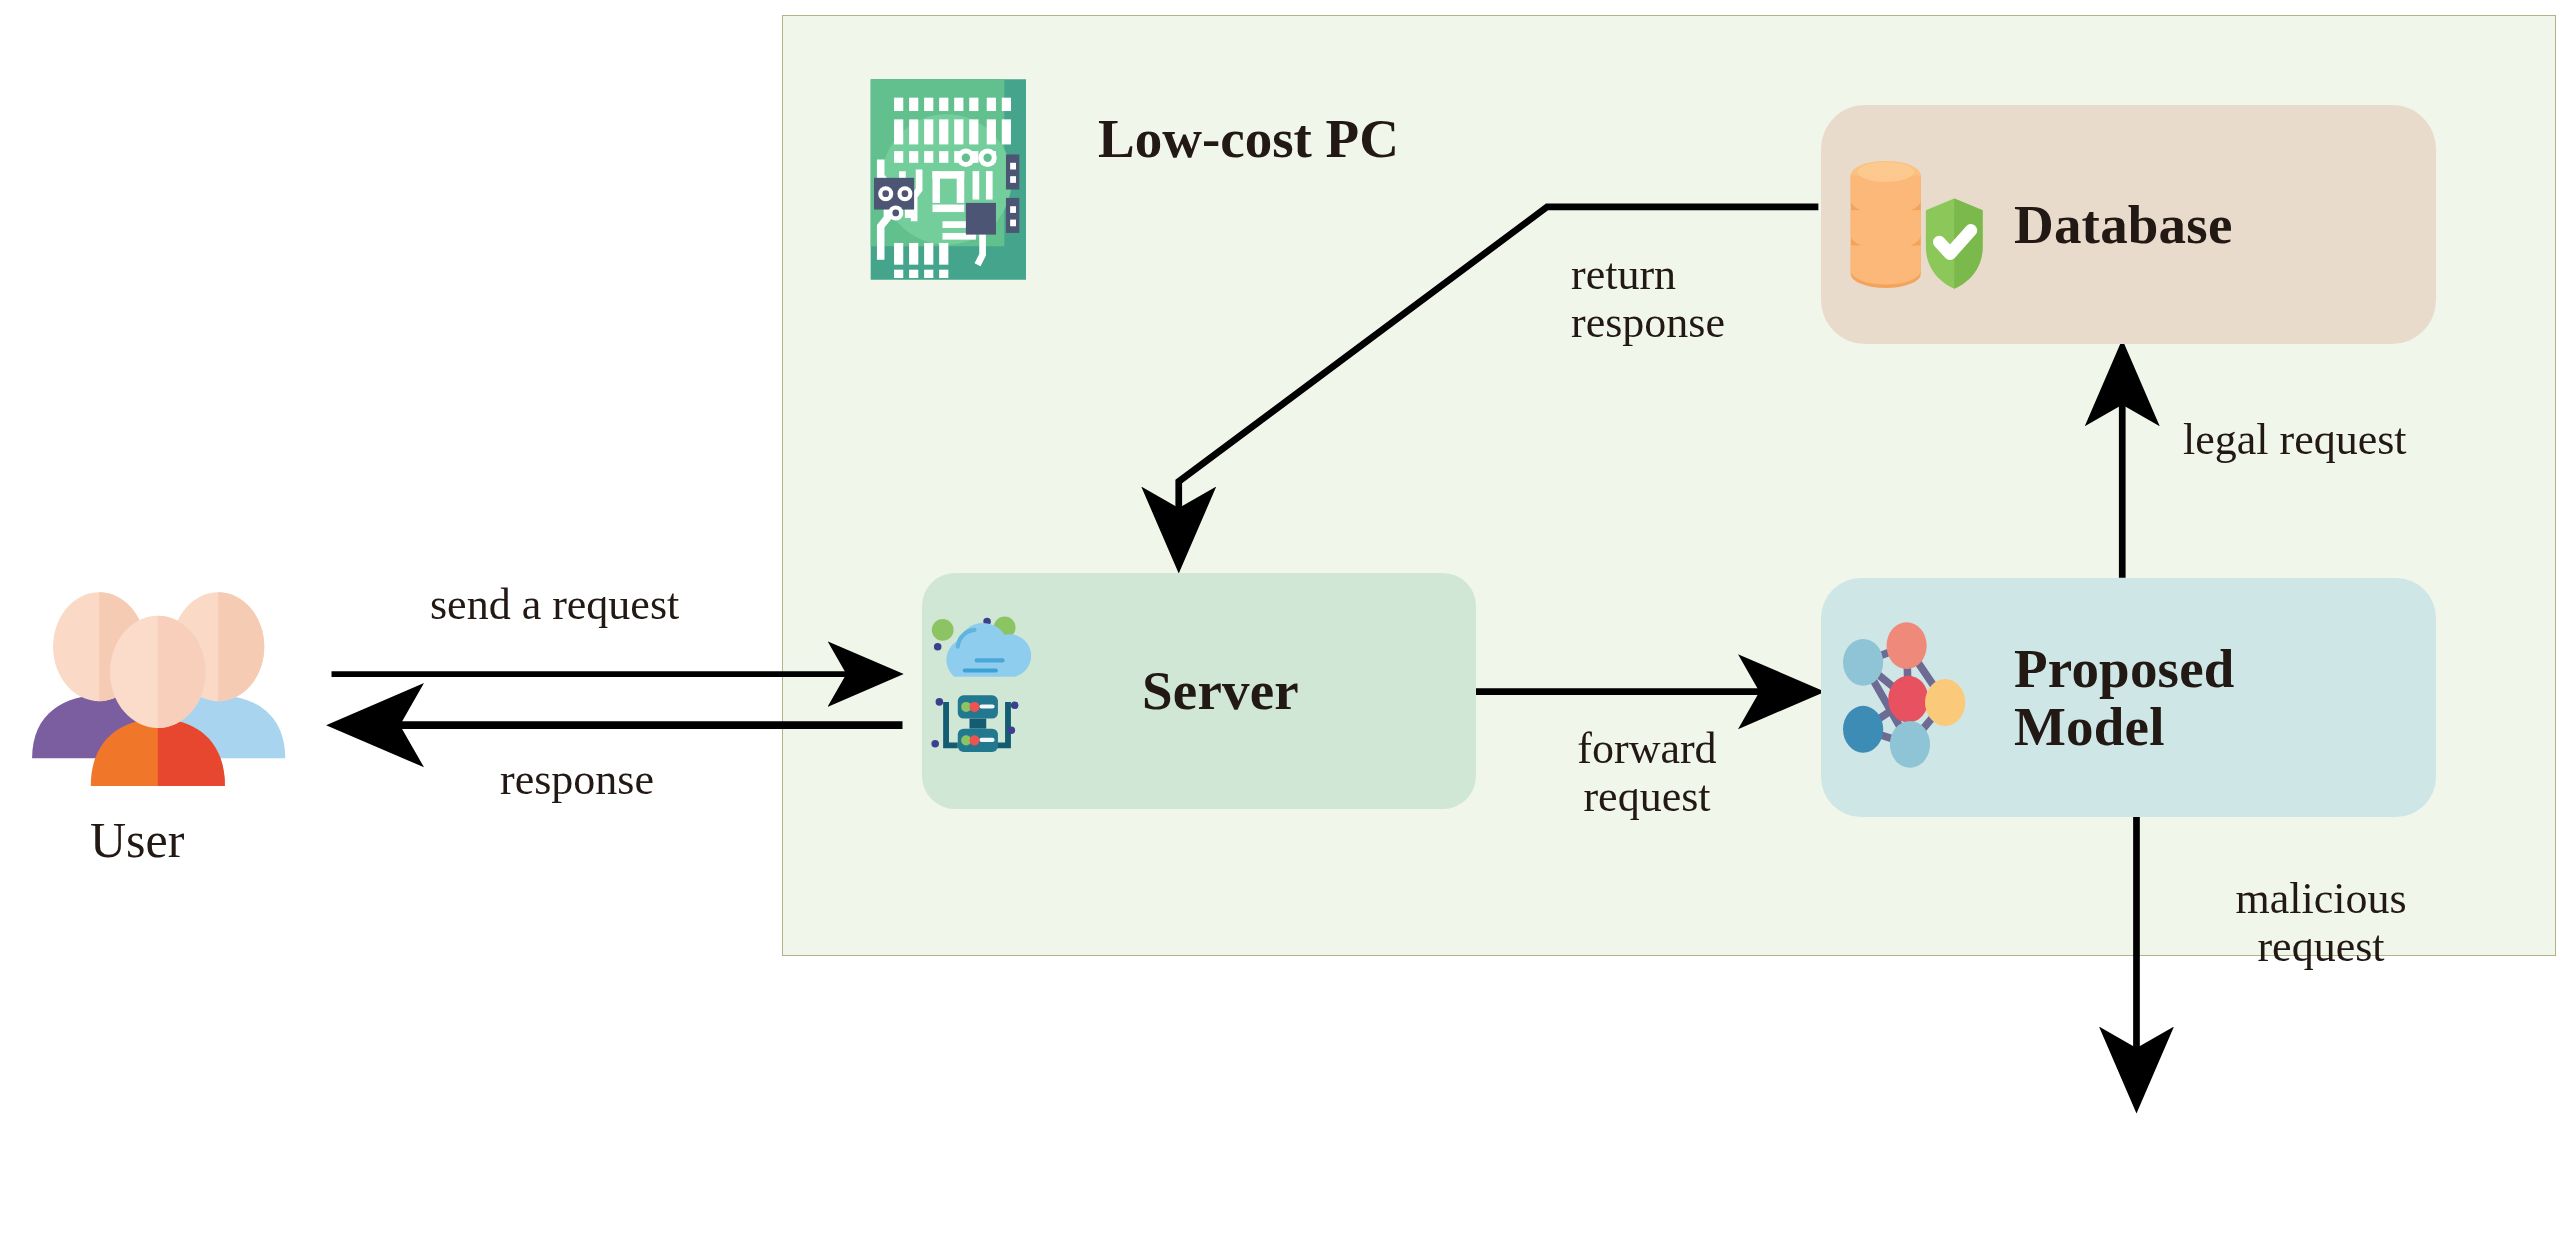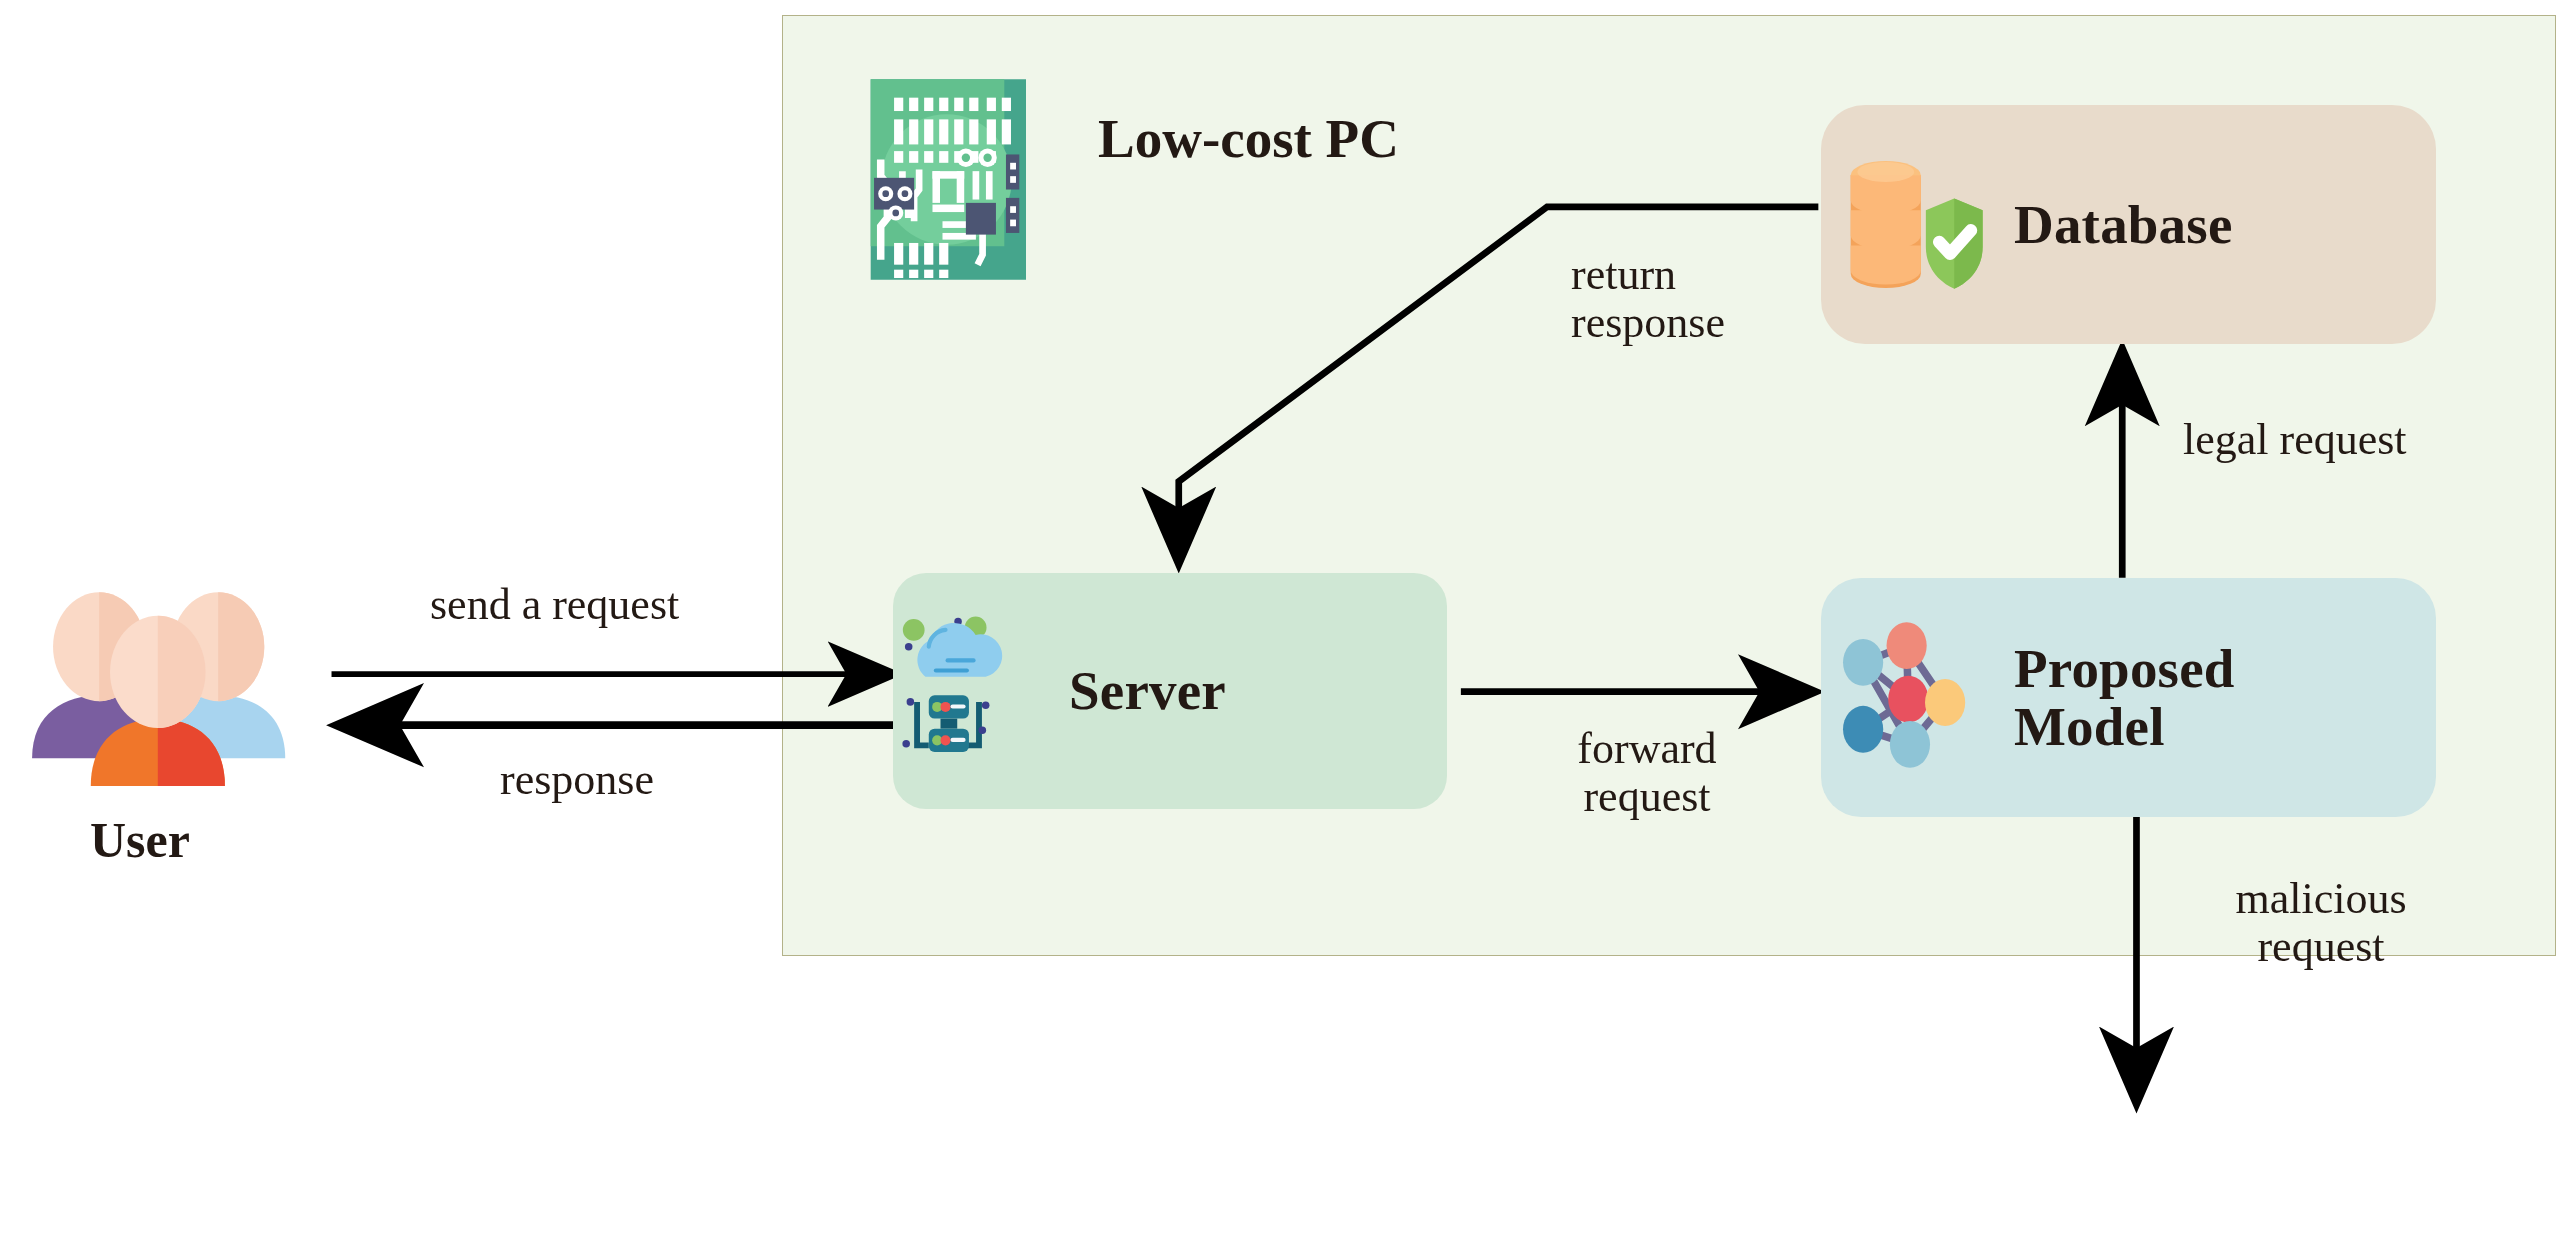--- a/index.html
+++ b/index.html
@@ -19,22 +19,22 @@
   
   .node{
     position:absolute;box-sizing:border-box;
     display:flex;align-items:center;
   }
   .node .label{
     font-weight:bold;line-height:1.05;letter-spacing:0.2px;
   }
 
   .node-server{
-    left:893px;top:573px;width:554px;height:236px;
-    background:#cfe7d4;border-radius:33px;
+    left:922px;top:573px;width:554px;height:236px;
+    background:#cfe7d4;border-radius:33px;gap:44px;
   }
   .node-server .icon-wrap{width:176px;display:flex;justify-content:center;align-items:center;}
   .node-server .label{font-size:55px;}
 
   .node-database{
     left:1821px;top:105px;width:615px;height:239px;
     background:#e8dbcb;border-radius:44px;
   }
   .node-database .icon-wrap{width:193px;display:flex;justify-content:center;align-items:center;}
   .node-database .label{font-size:55px;}
@@ -48,21 +48,21 @@
 
   .node-drop{
     left:1869px;top:1107px;width:536px;height:122px;
     background:#e9e9e9;border-radius:33px;
     justify-content:center;
   }
   .node-drop .label{font-size:42px;}
 
   
   .ftext{position:absolute;white-space:nowrap;line-height:1.08;}
-  .ftext.bold{font-weight:bold;}
+  .ftext.bold{font-weight:normal;}
 
   .t-lowcost{left:1098px;top:109px;font-size:55px;font-weight:bold;}
   .t-user{left:90px;top:813px;font-size:50px;font-weight:bold;}
   .t-send{left:419px;top:581px;font-size:44px;margin-left:11px;}
   .t-response{left:500px;top:756px;font-size:44px;}
   .t-return{left:1571px;top:251px;font-size:44px;text-align:left;width:251px;}
   .t-forward{left:1534px;top:725px;font-size:44px;text-align:center;width:226px;}
   .t-legal{left:2183px;top:416px;font-size:44px;}
   .t-malicious{left:2183px;top:875px;font-size:44px;text-align:center;width:276px;}
 

